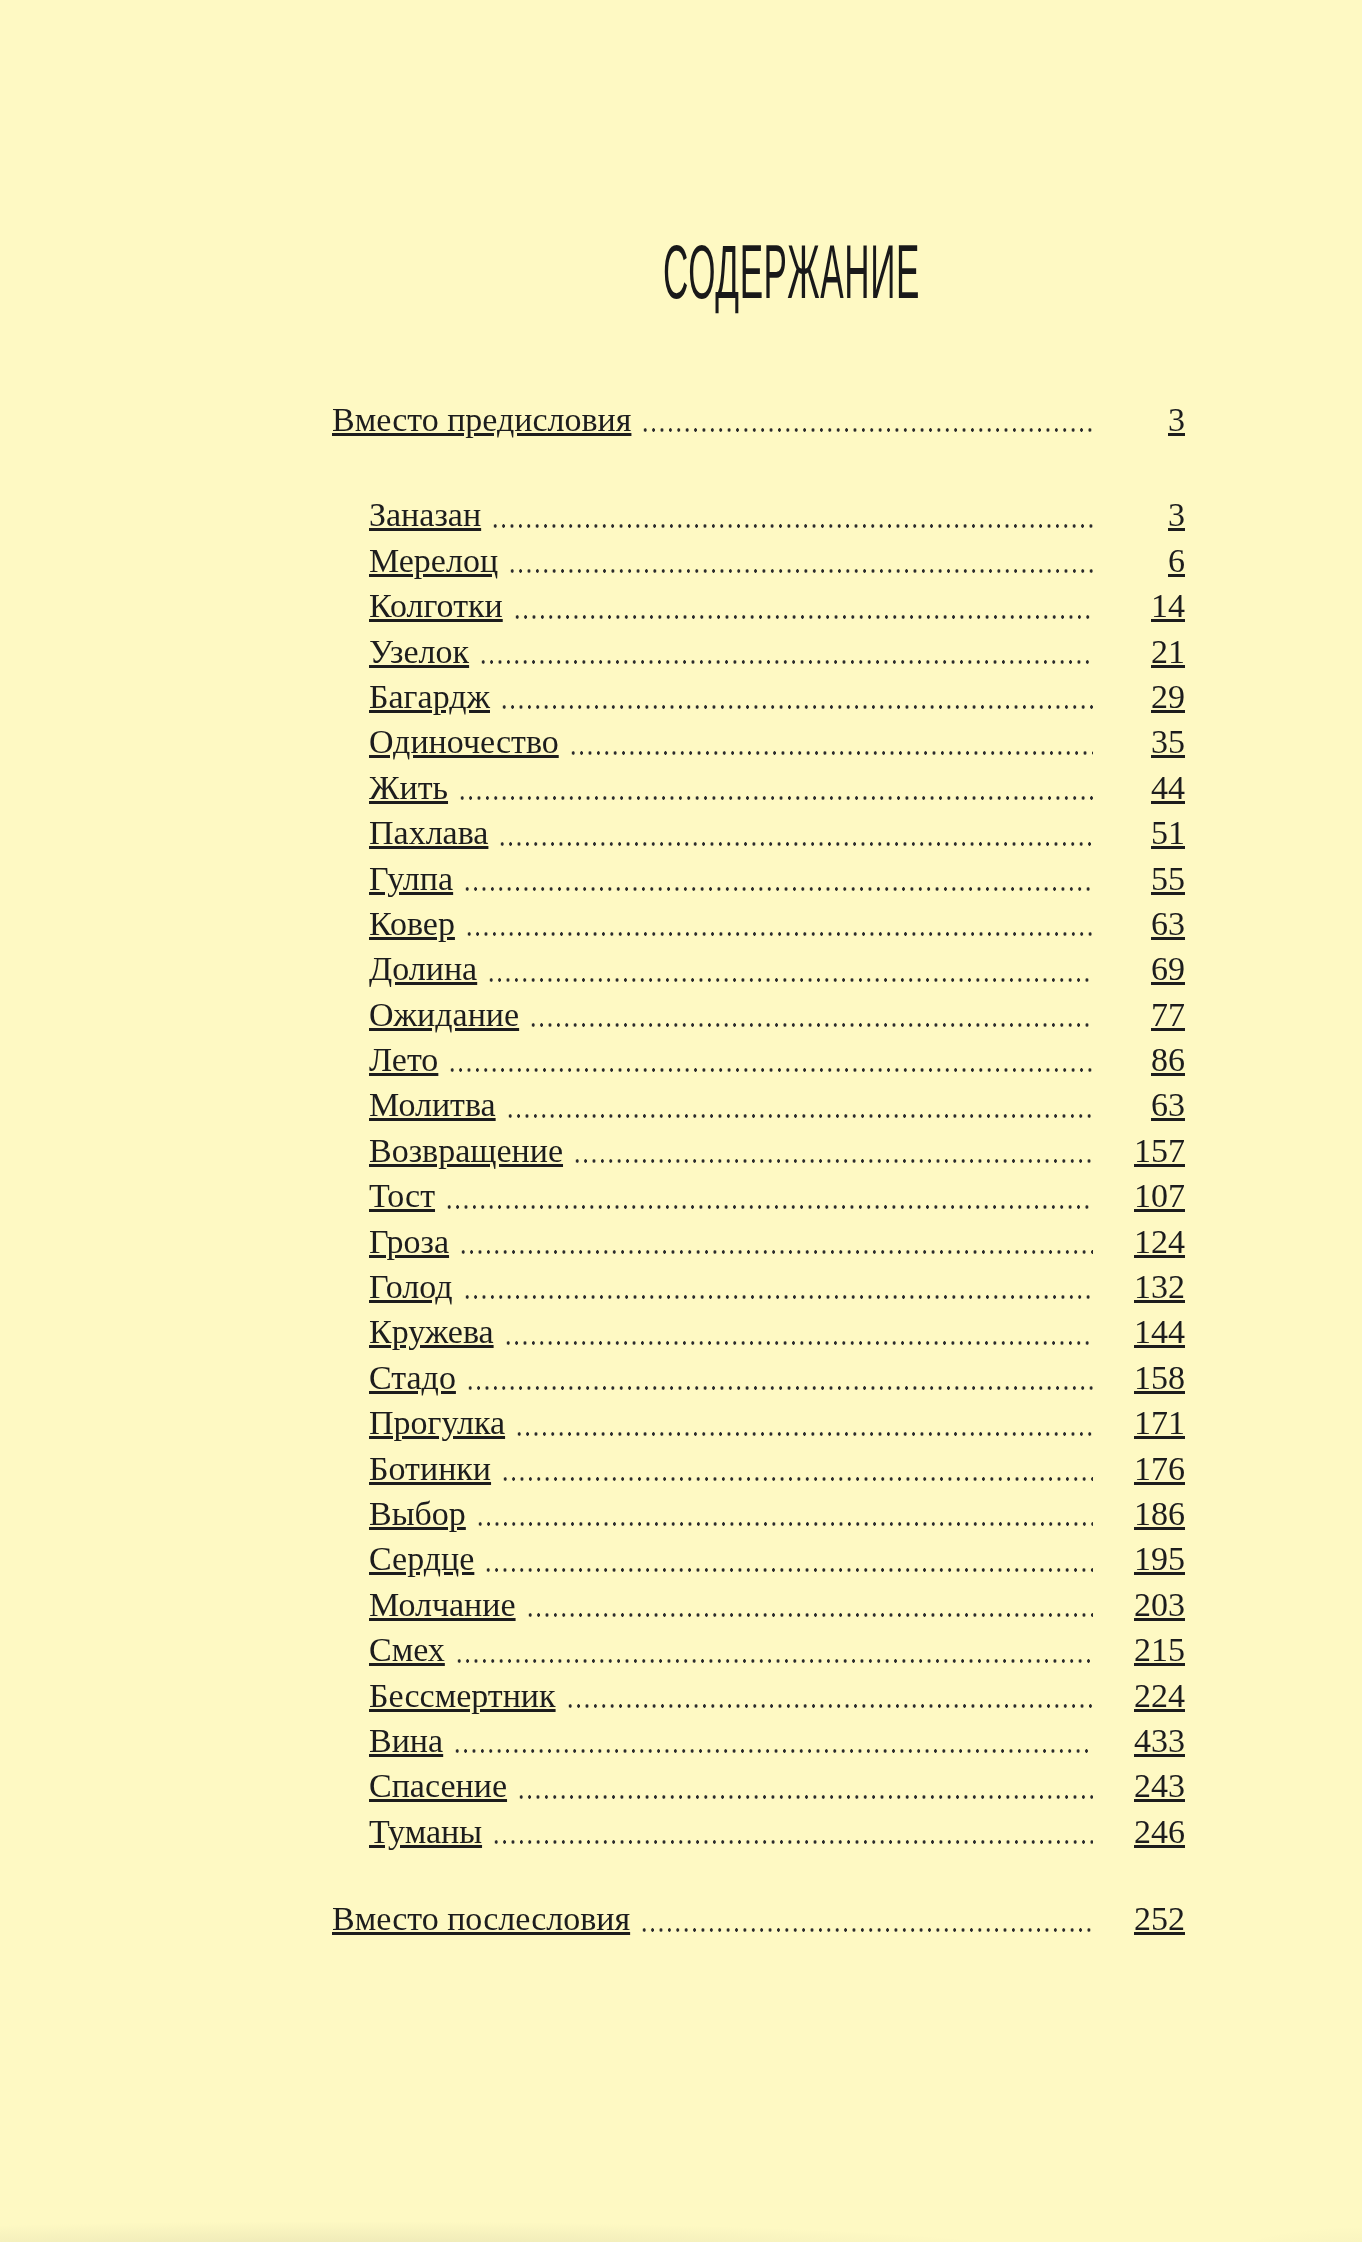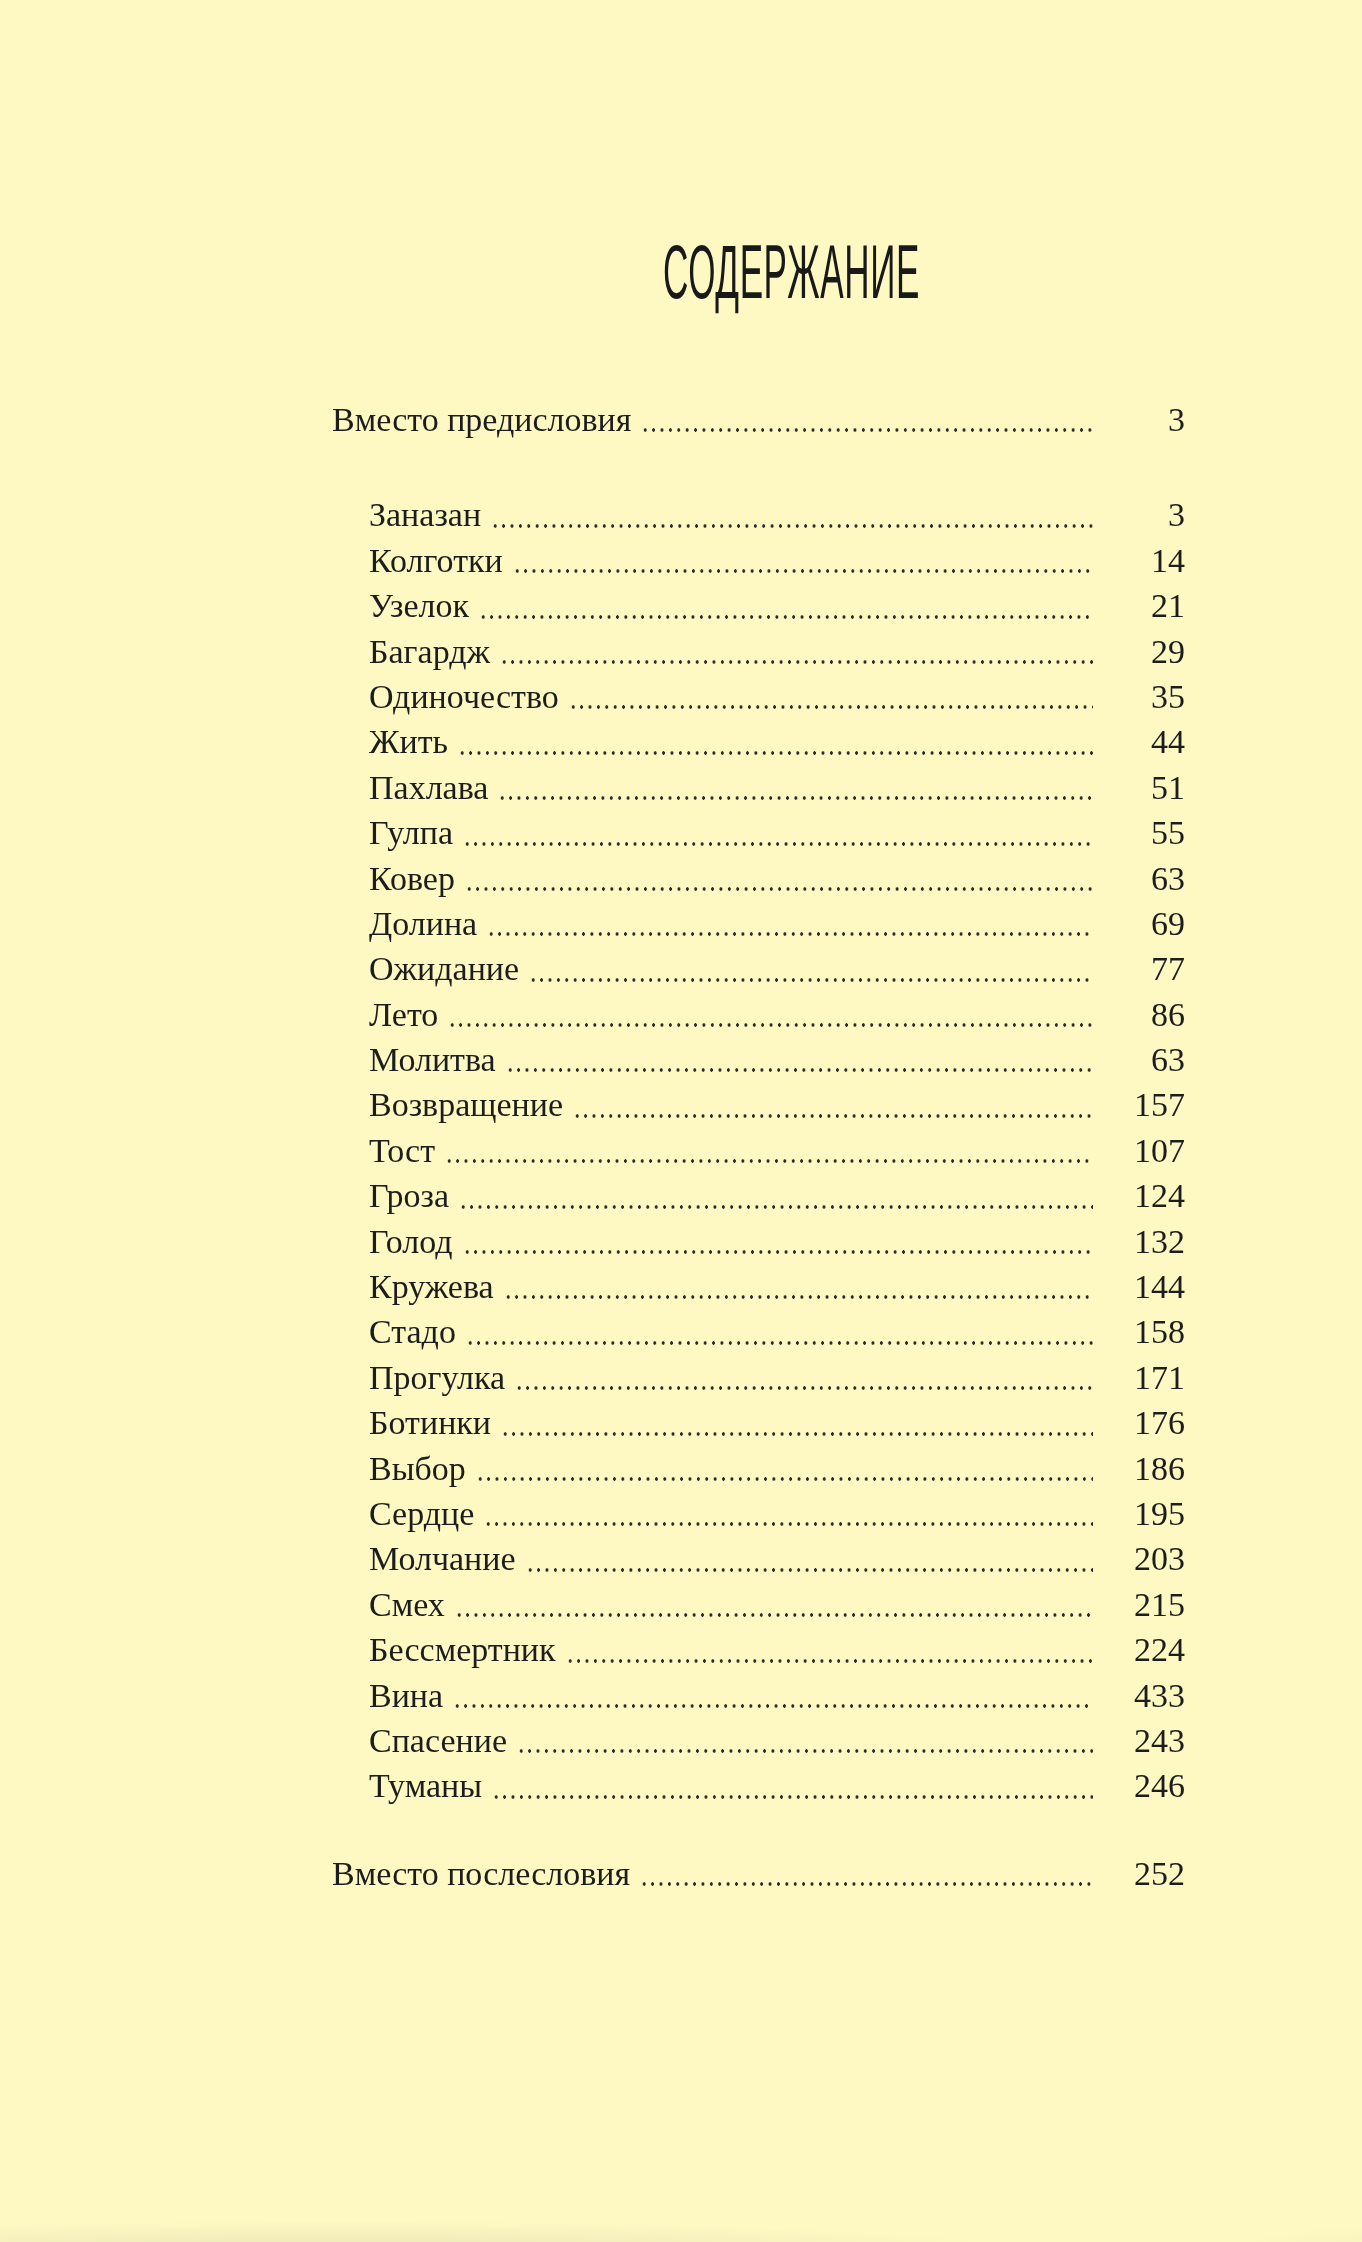--- a/index.html
+++ b/index.html
@@ -44,20 +44,21 @@
     transform: scale(0.615, 1.32);
     transform-origin: left top;
   }
   .toc {
     position: absolute;
     left: 332px;
     top: 397px;
     width: 853px;
     color: #1d1d1d;
     font-size: 34px;
+    text-decoration: underline;
   }
   .toc-row {
     display: flex;
     align-items: baseline;
     height: 45.4px;
     line-height: 45.4px;
     white-space: nowrap;
   }
   .toc-row .label {
     flex: 0 0 auto;
@@ -100,20 +101,25 @@
       <span class="pagenum">3</span>
     </div>
 
     <div class="chapters">
   <div class="toc-row">
     <span class="label">Заназан</span>
     <span class="dots"></span>
     <span class="pagenum">3</span>
   </div>
 
+  <div class="toc-row">
+    <span class="label">Мерелоц</span>
+    <span class="dots"></span>
+    <span class="pagenum">6</span>
+  </div>
 
   <div class="toc-row">
     <span class="label">Колготки</span>
     <span class="dots"></span>
     <span class="pagenum">14</span>
   </div>
 
   <div class="toc-row">
     <span class="label">Узелок</span>
     <span class="dots"></span>

